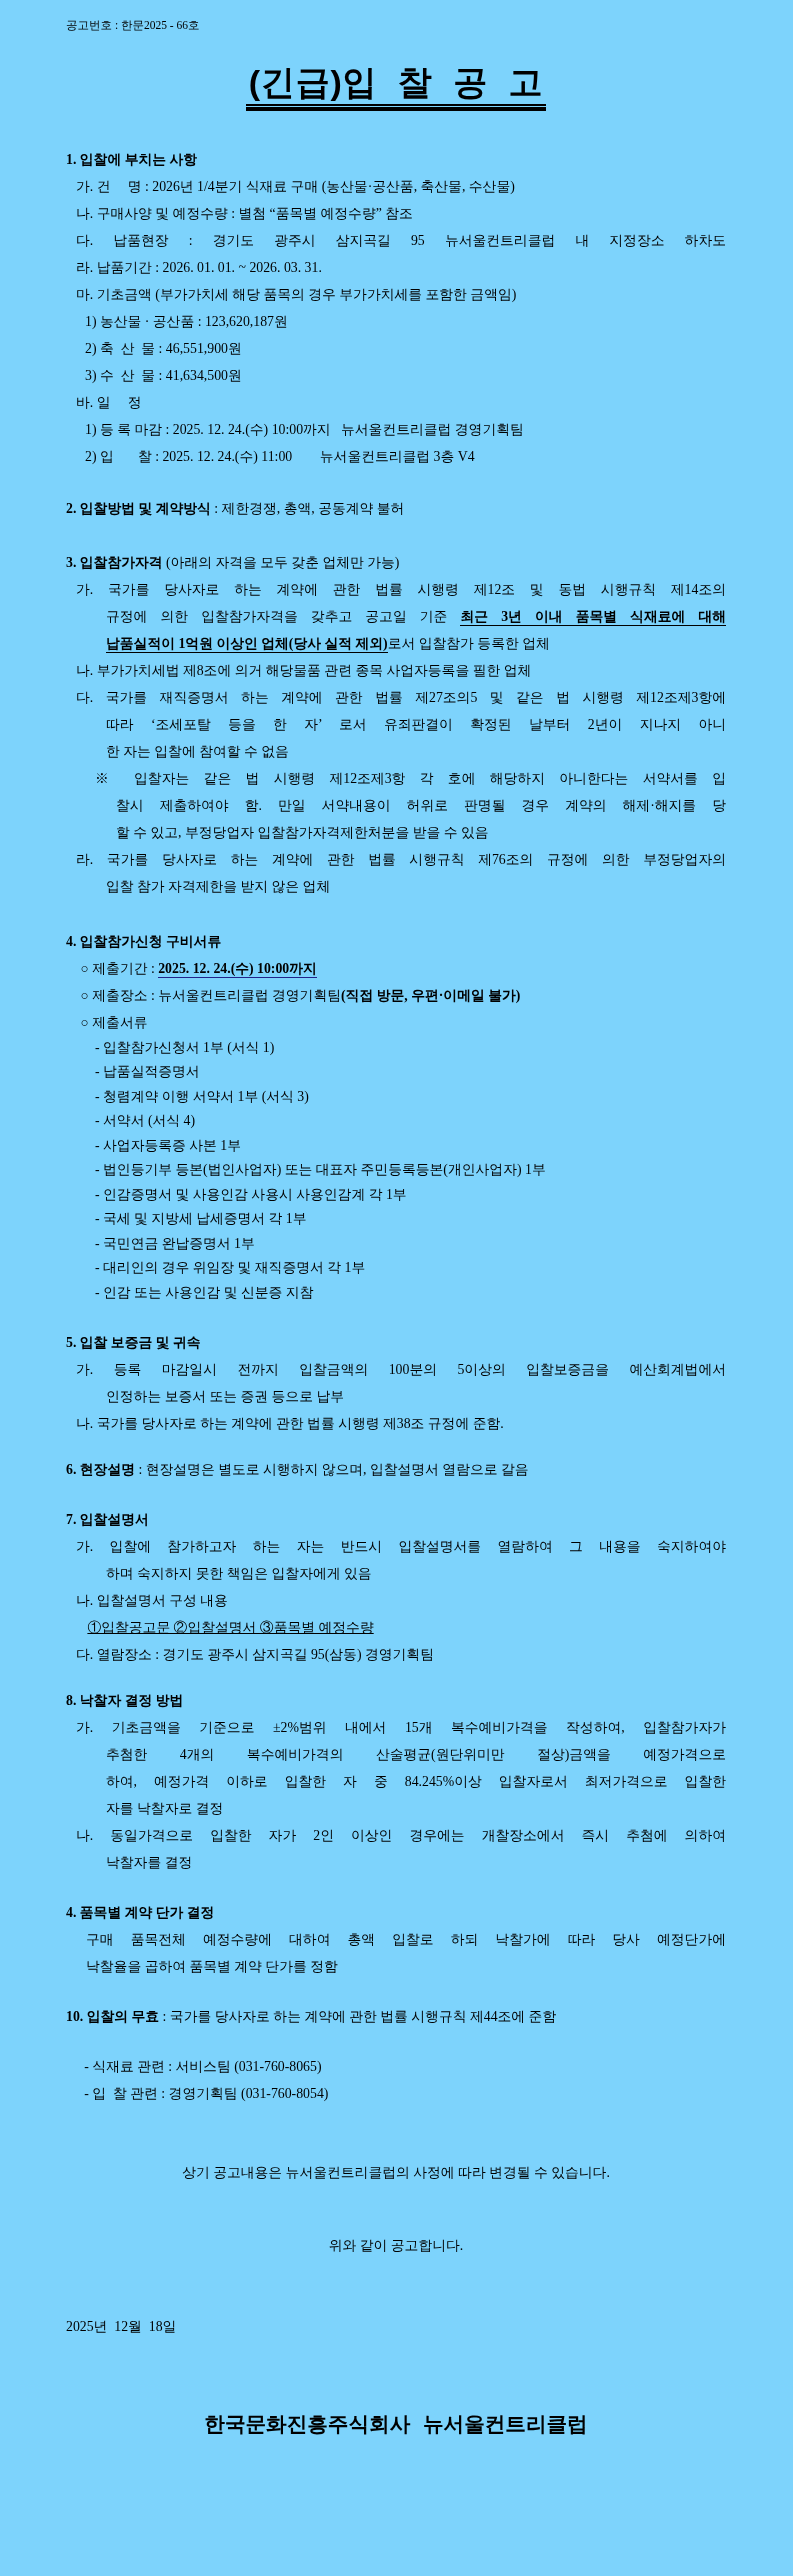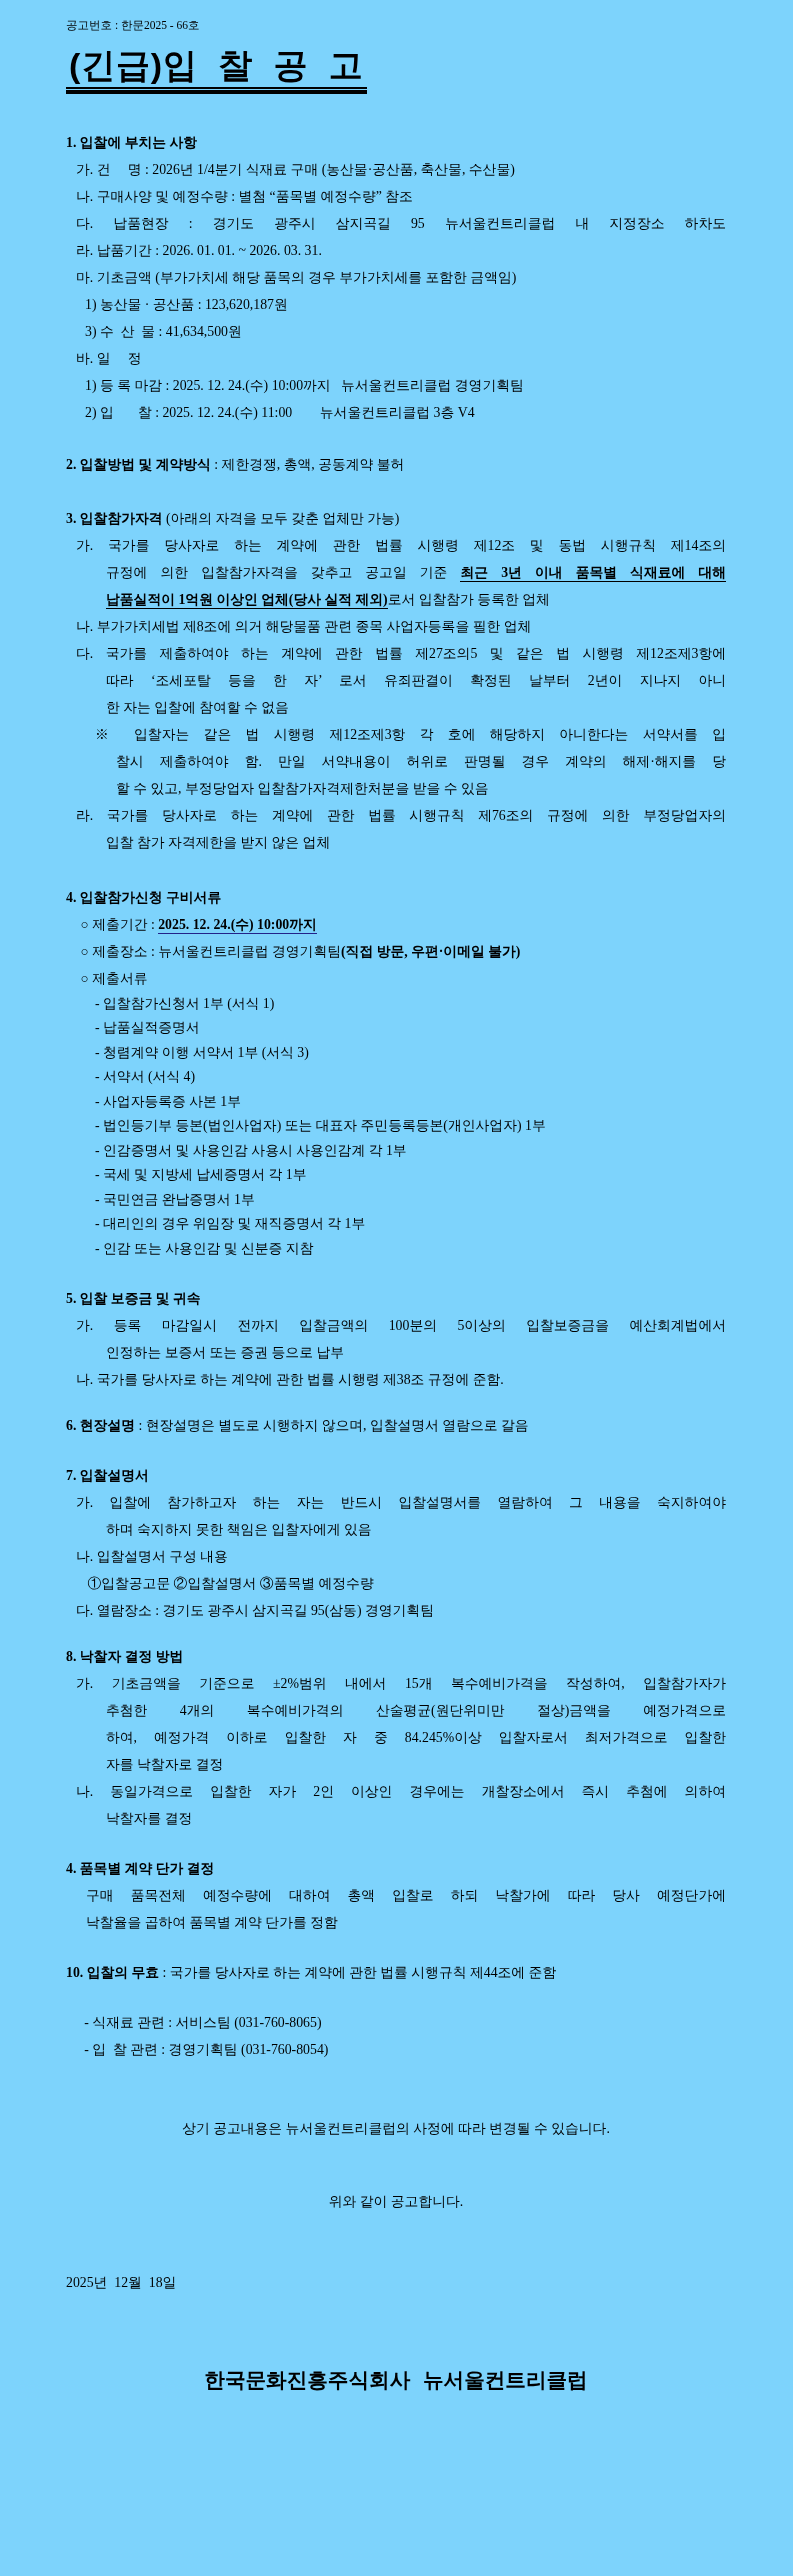--- a/index.html
+++ b/index.html
@@ -7,21 +7,21 @@
     position:relative;
     width:794px; height:2576px;
     background:#7dd3fc;
     box-sizing:border-box;
     padding:18px 68px 0 66px;
     font-family:"Liberation Serif", serif;
     color:#000;
     overflow:hidden;
   }
   .notice { font-size:11.5px; line-height:15.3px; white-space:pre-wrap; }
-  .title-wrap { margin-top:14px; height:53px; }
+  .title-wrap { text-align:center; margin-top:31px; height:53px; }
   .doc-title {
     display:inline-block;
     font-family:"Liberation Sans", sans-serif;
     font-weight:bold;
     font-size:34px; line-height:37px;
     letter-spacing:0.8px;
     white-space:pre;
     padding:0 3.1px 2.3px 3.1px;
     border-bottom:2.3px solid #000;
     position:relative;
@@ -31,21 +31,21 @@
   }
   .line { font-size:13.8px; line-height:27px; white-space:pre-wrap; }
   .doc  { line-height:24.5px; }
   .b { font-weight:bold; }
   .stretch { white-space:normal; text-align:justify; text-align-last:justify; }
   .p13 { padding-left:10px; }
   .p19 { padding-left:14.5px; }
   .p24 { padding-left:18.3px; }
   .p25 { padding-left:19px; }
   .p26 { padding-left:20px; }
-  .p28 { padding-left:21.4px; }
+  .p28 { padding-left:21.4px;text-decoration:underline; }
   .p38 { padding-left:29px; }
   .p52 { padding-left:40px; }
   .p66 { padding-left:50px; }
   .seg-bu { font-weight:bold; border-bottom:1.5px solid #000; padding-bottom:0.8px; }
   .date-ul { font-weight:bold; border-bottom:1.5px solid #22228A; padding-bottom:1.5px; }
   .mt38{margin-top:29px}.mt33{margin-top:25px}.mt35{margin-top:27px}.mt36{margin-top:27.5px}
   .mt31{margin-top:24px}.mt25{margin-top:19px}.mt30{margin-top:23px}.mt68{margin-top:52px}
   .mt70{margin-top:53px}.mt90{margin-top:69px}
   .note { text-align:center; font-size:13.8px; line-height:28px; white-space:pre-wrap;margin-top:45px; }
   .date-line { font-size:13.8px; line-height:27px; white-space:pre-wrap; }
@@ -63,37 +63,38 @@
   </div>
 
   <section class="mt38">
     <div class="line b">1. 입찰에 부치는 사항</div>
     <div class="line p13">가. 건     명 : 2026년 1/4분기 식재료 구매 (농산물·공산품, 축산물, 수산물)</div>
     <div class="line p13">나. 구매사양 및 예정수량 : 별첨 “품목별 예정수량” 참조</div>
     <div class="line p13 stretch">다. 납품현장 : 경기도 광주시 삼지곡길 95 뉴서울컨트리클럽 내 지정장소 하차도</div>
     <div class="line p13">라. 납품기간 : 2026. 01. 01. ~ 2026. 03. 31.</div>
     <div class="line p13">마. 기초금액 (부가가치세 해당 품목의 경우 부가가치세를 포함한 금액임)</div>
     <div class="line p25">1) 농산물 · 공산품 : 123,620,187원</div>
+    <div class="line p25">2) 축  산  물 : 46,551,900원</div>
     <div class="line p25">3) 수  산  물 : 41,634,500원</div>
     <div class="line p13">바. 일     정</div>
     <div class="line p25">1) 등 록 마감 : 2025. 12. 24.(수) 10:00까지   뉴서울컨트리클럽 경영기획팀</div>
     <div class="line p25">2) 입       찰 : 2025. 12. 24.(수) 11:00        뉴서울컨트리클럽 3층 V4</div>
   </section>
 
   <section class="mt33">
     <div class="line"><span class="b">2. 입찰방법 및 계약방식</span><span> : 제한경쟁, 총액, 공동계약 불허</span></div>
   </section>
 
   <section class="mt35">
     <div class="line"><span class="b">3. 입찰참가자격</span><span> (아래의 자격을 모두 갖춘 업체만 가능)</span></div>
     <div class="line p13 stretch">가. 국가를 당사자로 하는 계약에 관한 법률 시행령 제12조 및 동법 시행규칙 제14조의</div>
     <div class="line p52 stretch"><span>규정에 의한 입찰참가자격을 갖추고 공고일 기준 </span><span class="seg-bu">최근 3년 이내 품목별 식재료에 대해</span></div>
     <div class="line p52"><span class="seg-bu">납품실적이 1억원 이상인 업체(당사 실적 제외)</span><span>로서 입찰참가 등록한 업체</span></div>
     <div class="line p13">나. 부가가치세법 제8조에 의거 해당물품 관련 종목 사업자등록을 필한 업체</div>
-    <div class="line p13 stretch">다. 국가를 제출하여야 하는 계약에 관한 법률 제27조의5 및 같은 법 시행령 제12조제3항에</div>
+    <div class="line p13 stretch">다. 국가를 재직증명서 하는 계약에 관한 법률 제27조의5 및 같은 법 시행령 제12조제3항에</div>
     <div class="line p52 stretch">따라 ‘조세포탈 등을 한 자’ 로서 유죄판결이 확정된 날부터 2년이 지나지 아니</div>
     <div class="line p52">한 자는 입찰에 참여할 수 없음</div>
     <div class="line p38 stretch">※ 입찰자는 같은 법 시행령 제12조제3항 각 호에 해당하지 아니한다는 서약서를 입</div>
     <div class="line p66 stretch">찰시 제출하여야 함. 만일 서약내용이 허위로 판명될 경우 계약의 해제·해지를 당</div>
     <div class="line p66">할 수 있고, 부정당업자 입찰참가자격제한처분을 받을 수 있음</div>
     <div class="line p13 stretch">라. 국가를 당사자로 하는 계약에 관한 법률 시행규칙 제76조의 규정에 의한 부정당업자의</div>
     <div class="line p52">입찰 참가 자격제한을 받지 않은 업체</div>
   </section>
 
   <section class="mt36">

